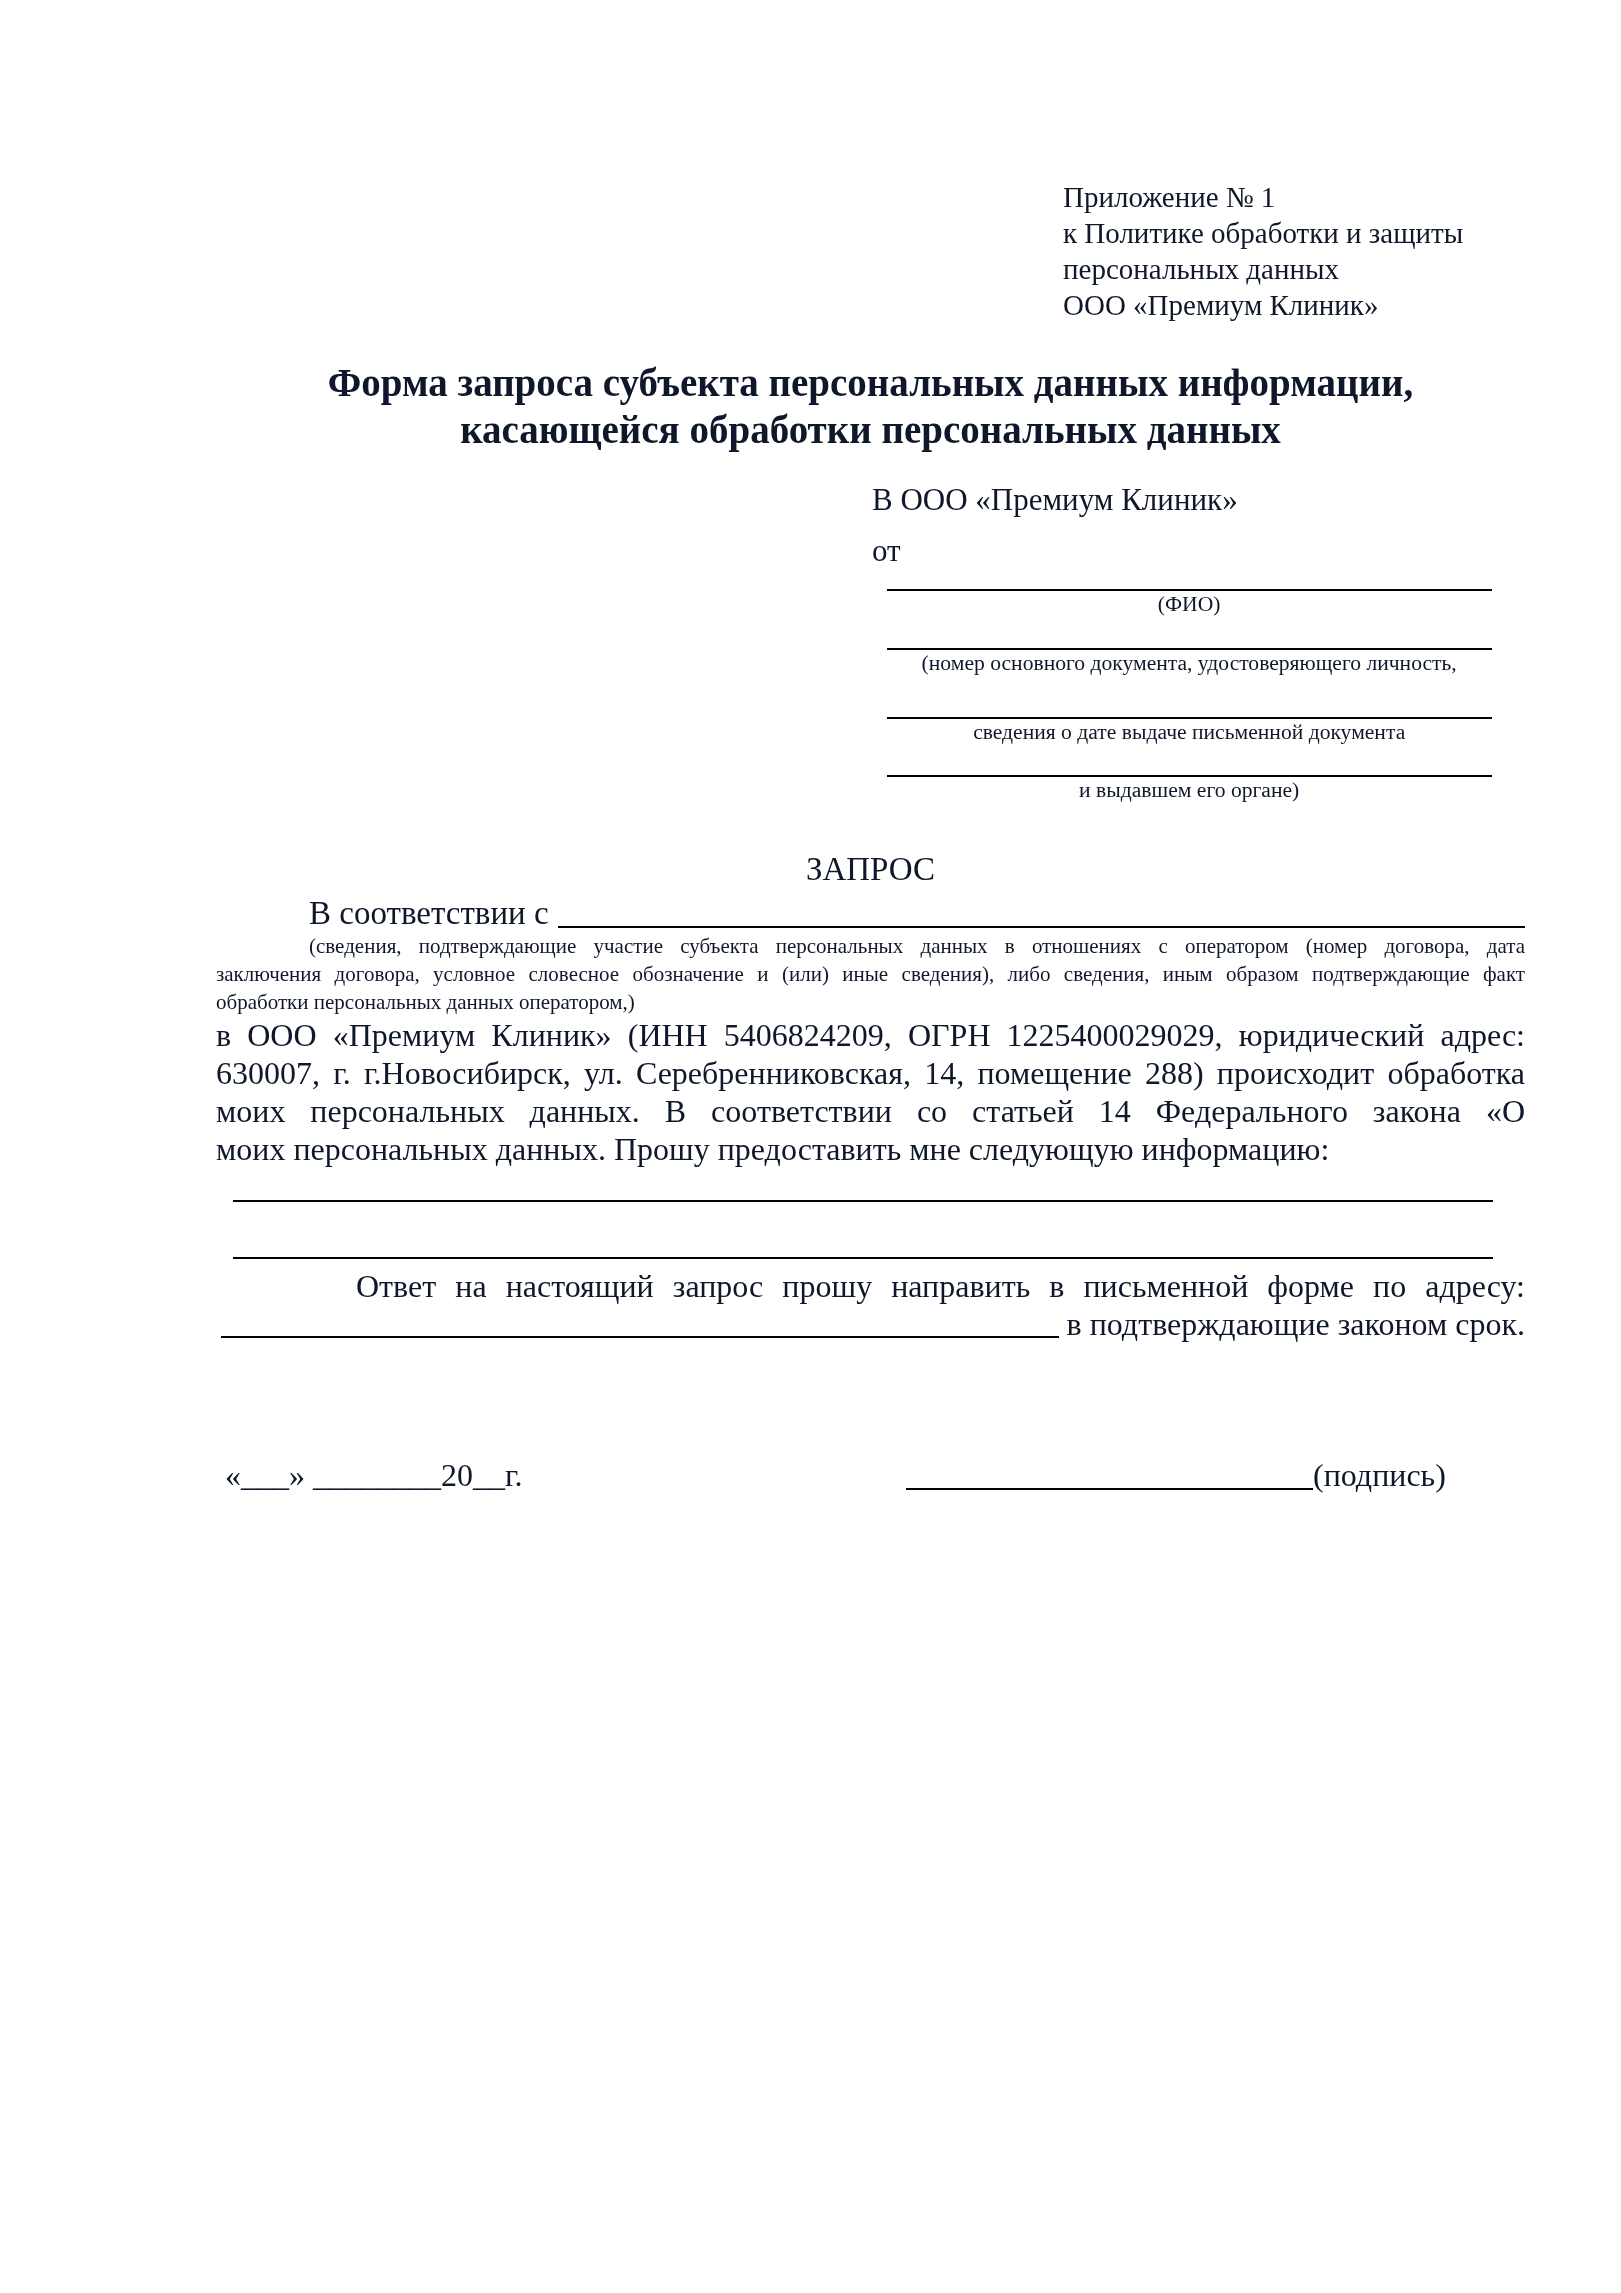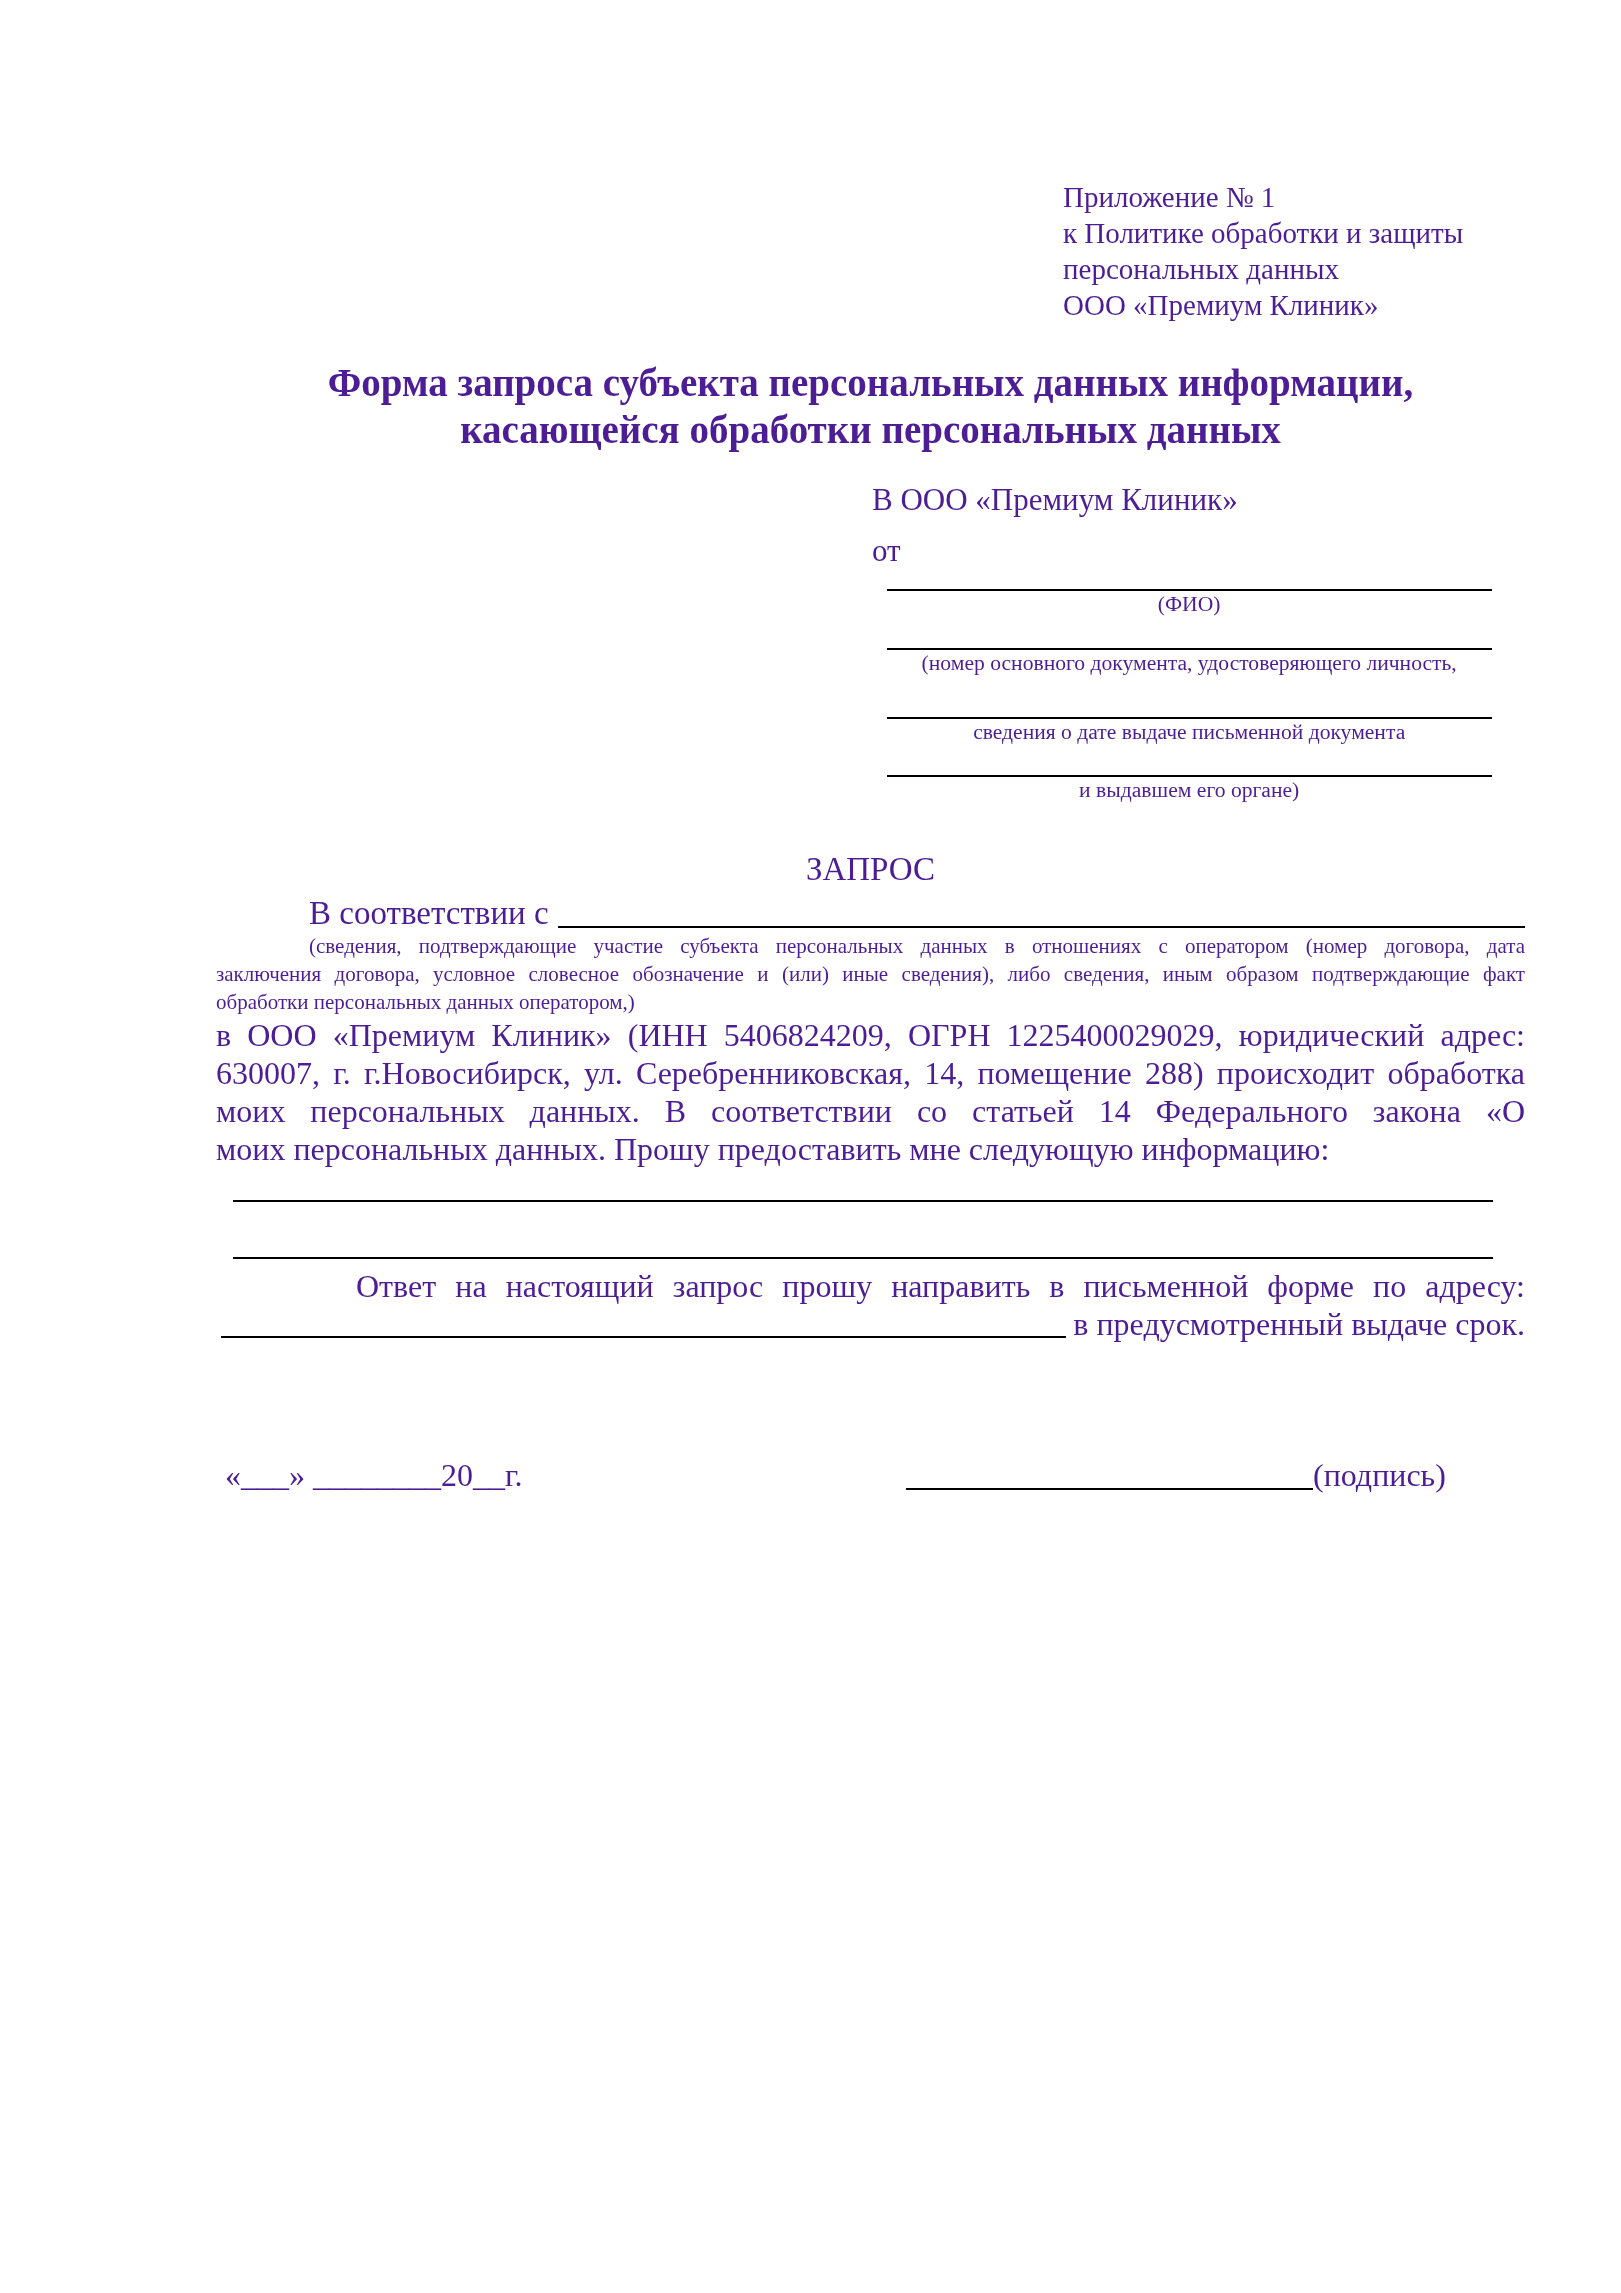--- a/index.html
+++ b/index.html
@@ -1,21 +1,21 @@
 <!DOCTYPE html>
 <html><head>
 <meta charset="utf-8">
 <style>
   html, body { margin: 0; padding: 0; background: #ffffff; }
   #page {
     position: relative;
     width: 1621px;
     height: 2294px;
     background: #ffffff;
-    color: #4c1d95;
+    color: #0f172a;
     font-family: "Liberation Serif", "DejaVu Serif", serif;
     overflow: hidden;
   }
 
   
   .appendix {
     position: absolute;
     left: 1063px;
     top: 179px;
     font-size: 29px;
@@ -187,21 +187,21 @@
       <div class="jline last">моих персональных данных. Прошу предоставить мне следующую информацию:</div>
     </div>
 
     <div class="blank-line blank1"></div>
     <div class="blank-line blank2"></div>
 
     <div class="reply">
       <div class="reply-l1">Ответ на настоящий запрос прошу направить в письменной форме по адресу:</div>
       <div class="reply-l2">
         <span class="fill-line"></span>
-        <span class="reply-suffix">в предусмотренный выдаче срок.</span>
+        <span class="reply-suffix">в подтверждающие законом срок.</span>
       </div>
     </div>
 
   </div>
 
   <div class="footer-row">
     <span class="date-field">«___» ________20__г.</span>
     <span class="sig-group">
       <span class="sig-line"></span>
       <span class="sig-caption">(подпись)</span>

